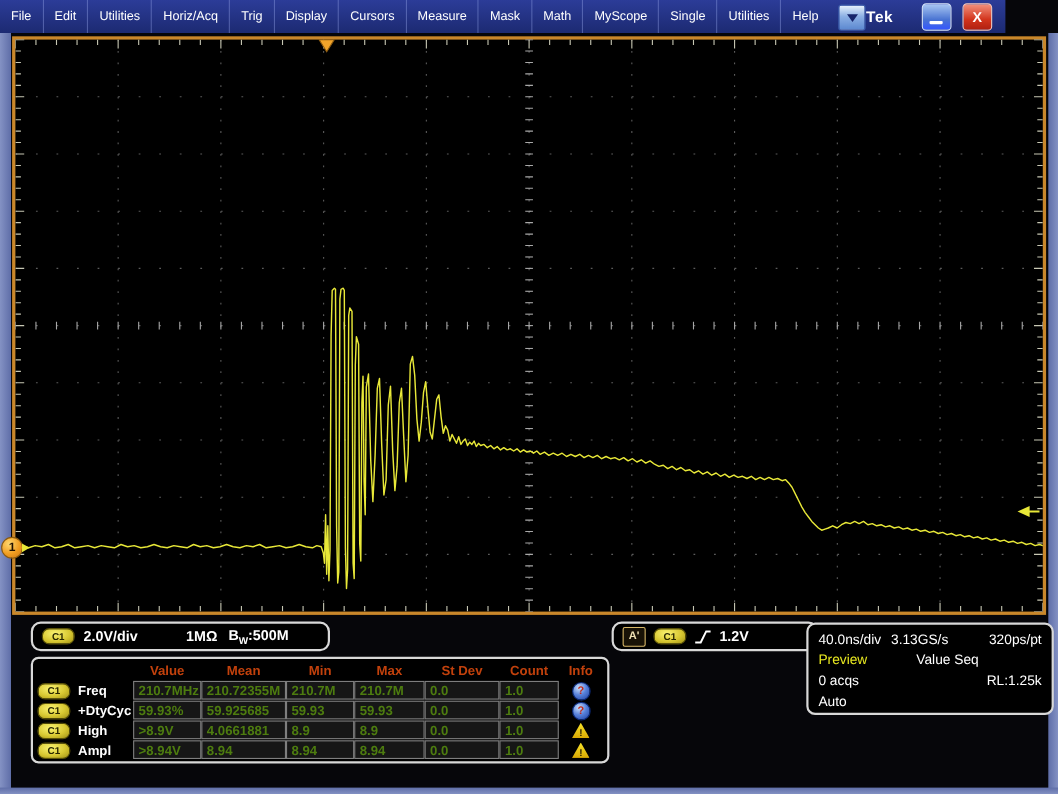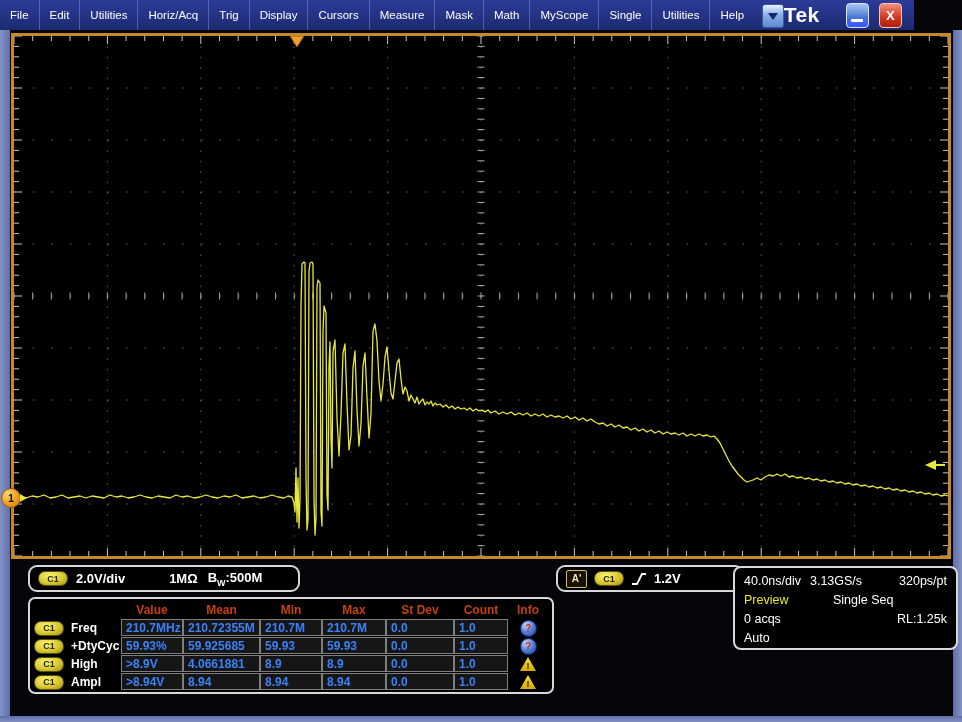--- a/index.html
+++ b/index.html
@@ -8,21 +8,21 @@
   
   .menubar{position:absolute;left:0;top:0;width:914px;height:30px;
            background:linear-gradient(#2c3c98,#1c2a72);display:flex;align-items:stretch;z-index:20;}
   .mi{display:flex;align-items:center;padding:0 10px;color:#fff;font-size:11.5px;
       border-right:1px solid rgba(140,155,225,.45);cursor:default;white-space:nowrap;}
   .menu-drop{width:26px;height:22px;margin:4px 0 0 8px;border-radius:3px;
              background:linear-gradient(#e8f2fc,#8cb0e4 45%,#5c88d0);border:1px solid #3a5aa8;
              display:flex;align-items:center;justify-content:center;}
   .menu-drop .tri{width:0;height:0;border-left:5px solid transparent;border-right:5px solid transparent;
                   border-top:7px solid #16246a;}
-  .tek-logo{margin-left:auto;align-self:center;color:#fff;font-size:21px;font-weight:bold;
+  .tek-logo{margin-left:auto;align-self:center;color:#fff;font-size:14px;font-weight:bold;
             letter-spacing:.5px;margin-right:26px;}
   .winbtn{width:28px;height:23px;border-radius:4px;align-self:center;margin-right:10px;
           display:flex;align-items:center;justify-content:center;}
   .winbtn.min{background:linear-gradient(#a8c6f2,#4a74d2 60%,#35f);border:1px solid #d8e6fa;}
   .winbtn.min .bar{width:12px;height:3px;background:#fff;margin-top:10px;border-radius:1px;}
   .winbtn.close{background:linear-gradient(#f2907c,#d2341c 60%,#b02010);border:1px solid #f6c8bc;
                 color:#fff;font-weight:bold;font-size:13px;margin-right:12px;}
   
   .frame-strip{position:absolute;background:linear-gradient(90deg,#8492c4,#5f6ea8);z-index:1;}
   .fs-left{left:0;top:30px;width:10px;height:692px;}
@@ -61,21 +61,21 @@
   .preview{color:#e8e820;width:89px;}
   .gap8{margin-right:9px;}
   
   .meas{position:absolute;left:28px;top:597px;width:521px;height:92px;background:#000;
         border:2px solid #d8d8d8;border-radius:7px;z-index:3;padding:1px 0 0 1px;}
   .mrow{display:grid;grid-template-columns:90px 62px 77px 62px 64px 68px 54px 40px;height:18px;}
   .mrow.hdr{height:19px;}
   .hcell{color:#c2410c;font-weight:bold;font-size:12px;display:flex;align-items:center;justify-content:center;}
   .lblcell{display:flex;align-items:center;gap:7px;padding-left:3px;color:#fff;
            font-weight:bold;font-size:12px;}
-  .vcell{border:1px solid #7e7e7e;background:#161616;color:#3b82f6;font-weight:bold;font-size:12px;
+  .vcell{border:1px solid #7e7e7e;background:#161616;color:#4d7c0f;font-weight:bold;font-size:12px;
          display:flex;align-items:center;padding-left:4px;margin:0 0 1px 0;overflow:hidden;}
   .icell{display:flex;align-items:center;justify-content:center;}
   .qicon{width:15px;height:15px;border-radius:50%;
          background:radial-gradient(circle at 35% 28%,#cfe2fa,#5a84dc 45%,#1c3c9c);
          border:1px solid #0c2a78;color:#c42818;font-size:10px;font-weight:bold;
          display:flex;align-items:center;justify-content:center;}
   .wicon{width:16px;height:14px;background:linear-gradient(#f8e428,#d8a804);
          clip-path:polygon(50% 0,100% 100%,0 100%);color:#201800;font-size:9px;font-weight:bold;
          display:flex;align-items:flex-end;justify-content:center;line-height:10px;}
 </style>
@@ -471,21 +471,21 @@
   </div>
 
   <div class="tbpanel">
     <div class="tbrow">
       <span class="gap8">40.0ns/div</span>
       <span>3.13GS/s</span>
       <span class="right">320ps/pt</span>
     </div>
     <div class="tbrow">
       <span class="preview">Preview</span>
-      <span>Single Seq</span>
+      <span>Value Seq</span>
     </div>
     <div class="tbrow">
       <span>0 acqs</span>
       <span class="right">RL:1.25k</span>
     </div>
     <div class="tbrow">
       <span>Auto</span>
     </div>
   </div>
 

